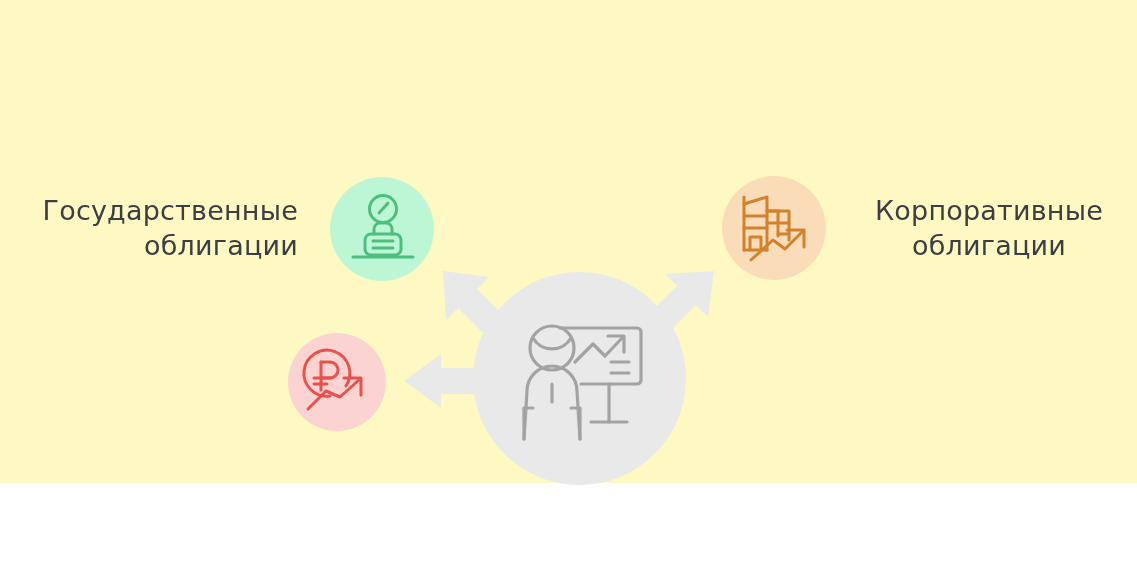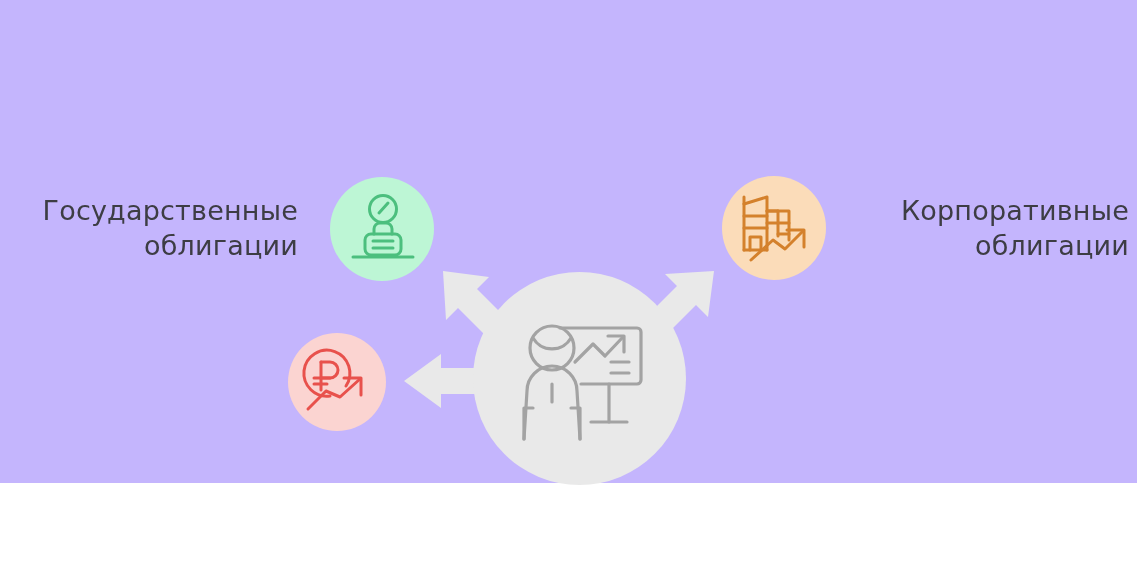--- a/index.html
+++ b/index.html
@@ -10,42 +10,42 @@
   body {
     width: 1137px;
     height: 561px;
     font-family: "DejaVu Sans", "Liberation Sans", sans-serif;
     overflow: hidden;
   }
   #diagram {
     position: relative;
     width: 1137px;
     height: 483px;
-    background: #c4b5fd;
+    background: #fef9c3;
   }
   .node-label {
     position: absolute;
     color: #3d3d44;
     font-size: 27px;
     line-height: 1.28;
     font-family: "DejaVu Sans", "Liberation Sans", sans-serif;
     font-weight: 400;
     letter-spacing: 0.2px;
     white-space: pre-line;
   }
   #label-gov {
     right: 839px;
     top: 194px;
     text-align: right;
     width: 300px;
   }
   #label-corp {
     left: 849px;
     top: 194px;
-    text-align: right;
+    text-align: center;
     width: 280px;
   }
   #label-stocks {
     right: 850px;
     top: 365px;
     text-align: right;
     width: 260px;
   }
   .circle {
     position: absolute;

